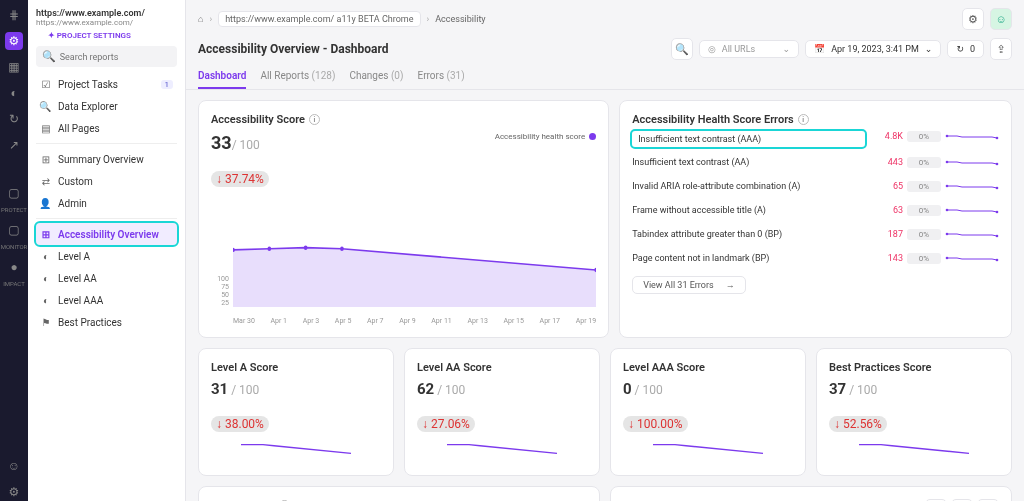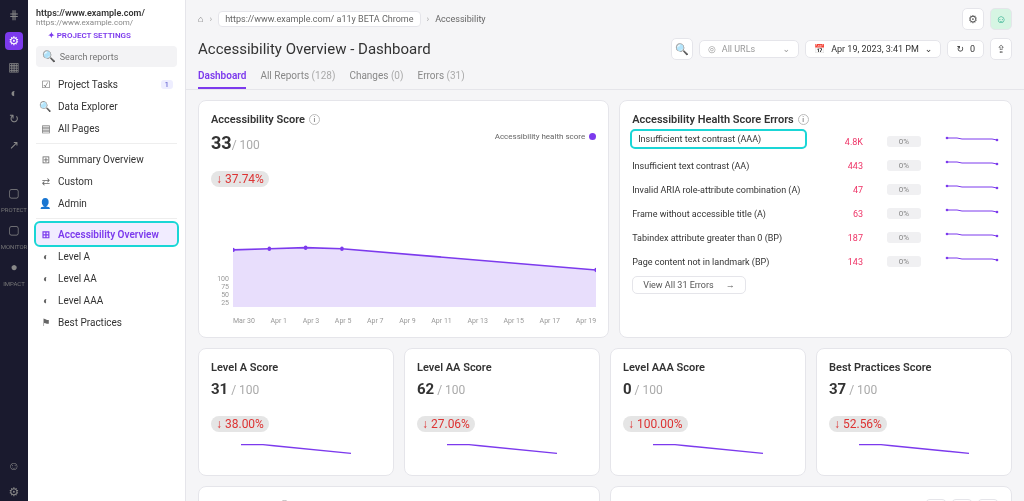--- a/index.html
+++ b/index.html
@@ -25,21 +25,21 @@
   .nav-item.sel .ni{color:#7c3aed}
   
   .main{flex:1;display:flex;flex-direction:column;overflow:auto}
   .crumbs{display:flex;align-items:center;gap:6px;padding:8px 12px;font-size:9px;color:#666}
   .crumb{background:#fff;border:1px solid #e5e5ea;border-radius:4px;padding:2px 6px}
   .chev{color:#aaa}
   .crumbs .right{margin-left:auto;display:flex;gap:6px}
   .iconbtn{width:22px;height:22px;border:1px solid #e5e5ea;border-radius:5px;background:#fff;display:flex;align-items:center;justify-content:center;cursor:pointer;font-size:11px;color:#555}
   .avatar{background:#d6f5e3;color:#2a8}
   .titlebar{display:flex;align-items:center;padding:0 12px 4px}
-  .titlebar h1{font-size:15px;font-weight:400}
+  .titlebar h1{font-size:12px;font-weight:700}
   .titlebar .tools{margin-left:auto;display:flex;gap:6px;align-items:center}
   .selbox{border:1px solid #e5e5ea;border-radius:5px;background:#fff;padding:3px 8px;display:flex;align-items:center;gap:6px;font-size:9px;color:#999}
   .selbox.dark{color:#333}
   .tabs{display:flex;gap:14px;padding:0 12px;border-bottom:1px solid #e5e5ea;font-size:10px}
   .tab{padding:6px 0;color:#888;cursor:pointer}
   .tab .c{color:#aaa}
   .tab.on{color:#7c3aed;border-bottom:2px solid #7c3aed;font-weight:600}
   .content{padding:10px 12px;display:flex;flex-direction:column;gap:10px}
   .card{background:#fff;border:1px solid #e5e5ea;border-radius:8px;padding:12px}
   .card h3{font-size:11px;font-weight:600;display:flex;align-items:center;gap:4px}
@@ -50,21 +50,21 @@
   .big{font-size:18px;font-weight:700}
   .mut{color:#aaa;font-weight:400;font-size:12px}
   .pill{display:inline-block;background:#e5e5e5;color:#d33;font-size:12px;padding:1px 5px;border-radius:8px;margin-top:18px}
   .legend{float:right;font-size:8px;color:#666;display:flex;align-items:center;gap:4px}
   .dot{width:7px;height:7px;border-radius:50%;background:#7c3aed;display:inline-block}
   .chart{position:relative;height:130px;margin-top:8px}
   .yax{position:absolute;left:0;top:8px;bottom:18px;width:18px;display:flex;flex-direction:column;justify-content:flex-end;font-size:7px;color:#999;text-align:right}
   .plot{position:absolute;left:22px;right:0;top:0;bottom:18px}
   .plot svg{width:100%;height:100%}
   .xax{position:absolute;left:22px;right:0;bottom:0;display:flex;justify-content:space-between;font-size:7px;color:#999}
-  .err-row{display:flex;align-items:flex-end;padding:5px 0;font-size:9px;gap:24px}
+  .err-row{display:flex;align-items:flex-start;padding:5px 0;font-size:9px;gap:4px}
   .err-row .nm{flex:1;color:#333}
   .err-row .nm.hl{outline:2px solid #1ad6d6;border-radius:3px;padding:3px 6px}
   .err-row .v{width:34px;text-align:right;color:#e36;font-size:9px}
   .err-row .pct{background:#f0f0f2;color:#888;font-size:8px;padding:1px 8px;border-radius:3px;width:34px;text-align:center}
   .err-row .spark{width:54px;height:14px}
   .viewall{border:1px solid #e5e5ea;border-radius:5px;padding:3px 10px;font-size:9px;color:#555;cursor:pointer;display:inline-flex;gap:12px;align-items:center;margin-top:4px}
   .row2{display:flex;gap:10px}
   .mini{flex:1}
   .mini .big{font-size:15px}
   .mini svg{width:100%;height:22px;margin-top:6px}
@@ -269,21 +269,21 @@
               <span class="v">443</span>
               <span class="pct">0%</span>
               <svg class="spark" viewBox="0 0 50 14">
                 <polyline points="0,5 10,5 15,6 45,6 50,7" fill="none" stroke="#7c3aed" stroke-width="1"></polyline>
                 <circle cx="0" cy="5" r="1.3" fill="#7c3aed"></circle>
                 <circle cx="50" cy="7" r="1.3" fill="#7c3aed"></circle>
               </svg>
             </div>
             <div class="err-row">
               <span class="nm">Invalid ARIA role-attribute combination (A)</span>
-              <span class="v">47</span>
+              <span class="v">65</span>
               <span class="pct">0%</span>
               <svg class="spark" viewBox="0 0 50 14">
                 <polyline points="0,5 10,5 15,6 45,6 50,7" fill="none" stroke="#7c3aed" stroke-width="1"></polyline>
                 <circle cx="0" cy="5" r="1.3" fill="#7c3aed"></circle>
                 <circle cx="50" cy="7" r="1.3" fill="#7c3aed"></circle>
               </svg>
             </div>
             <div class="err-row">
               <span class="nm">Frame without accessible title (A)</span>
               <span class="v">63</span>

